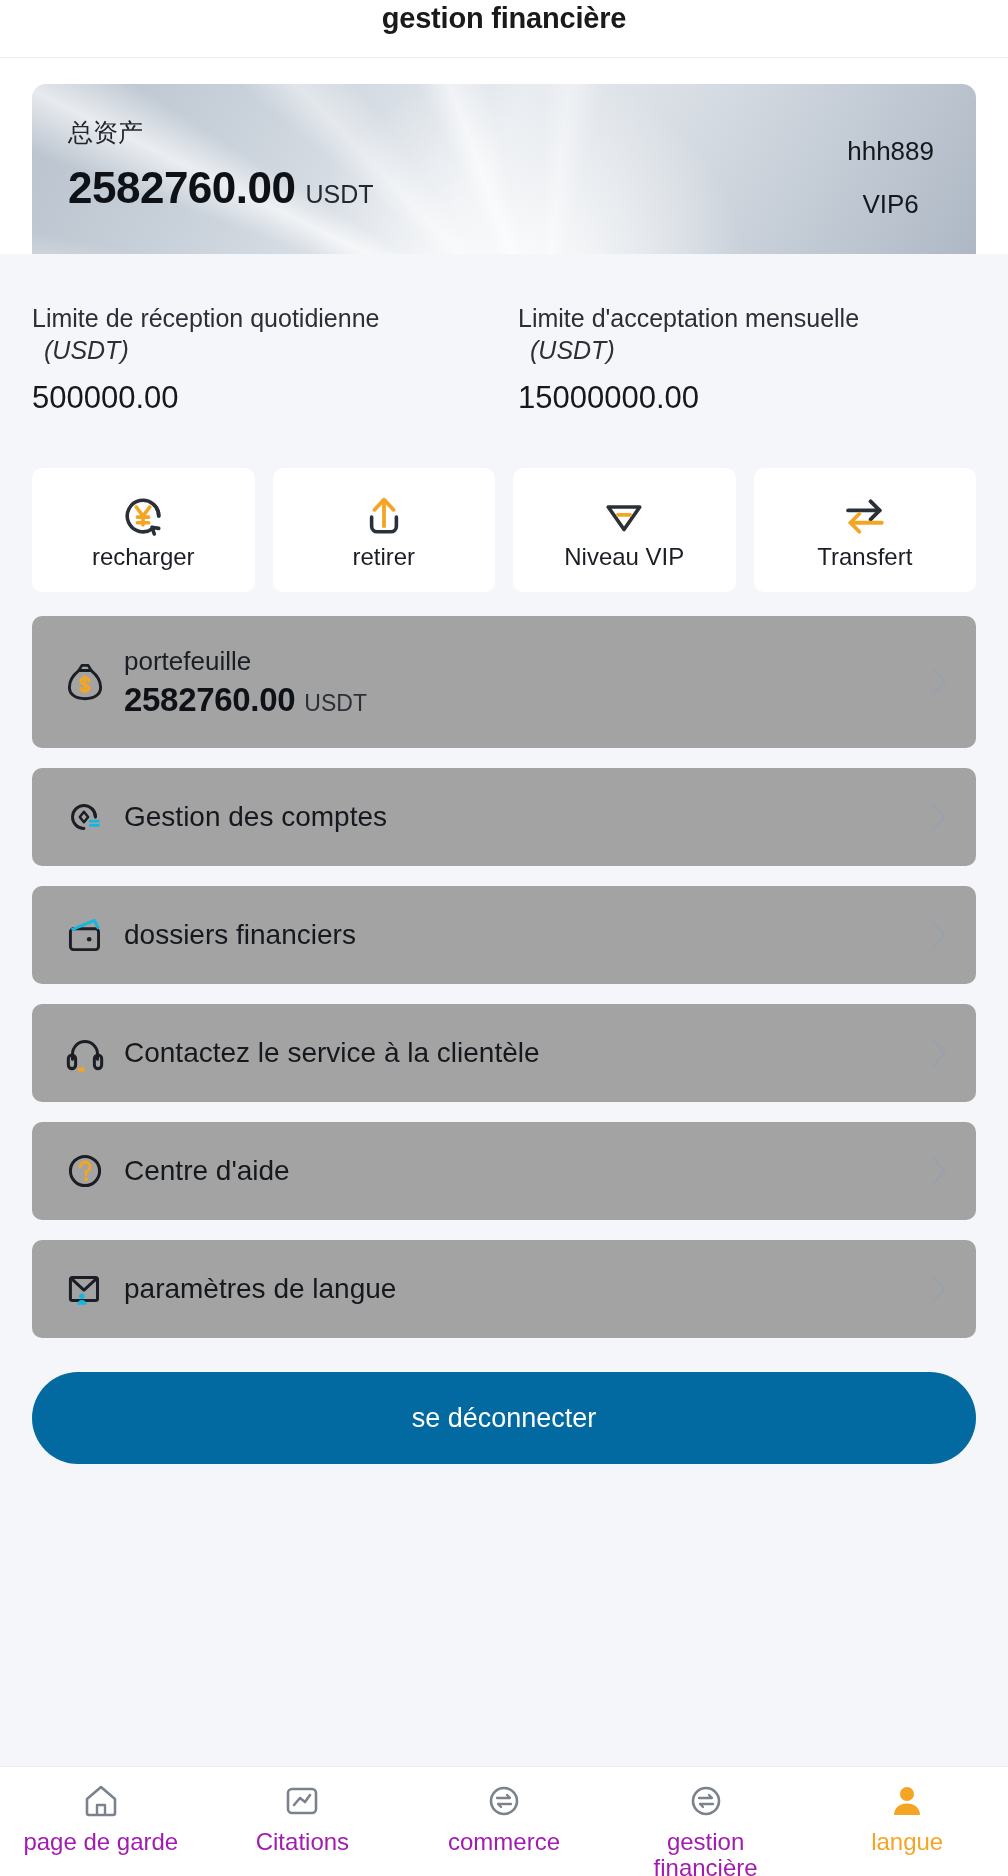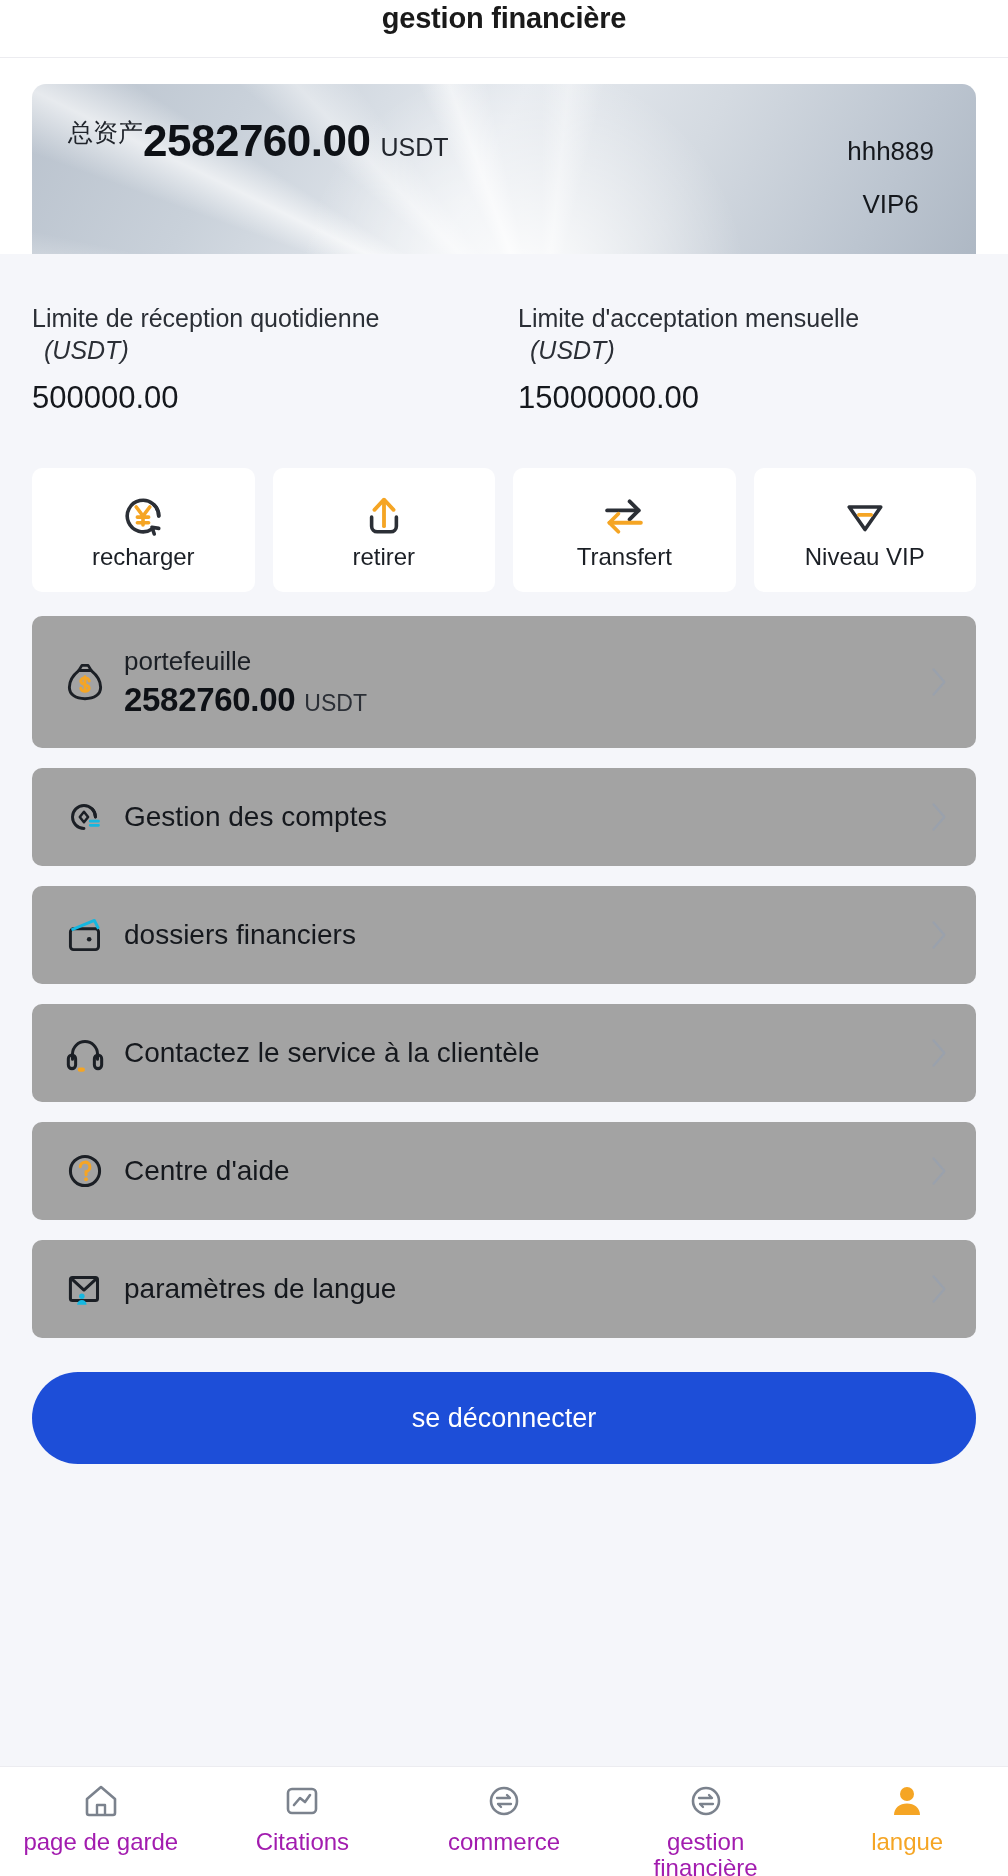--- a/index.html
+++ b/index.html
@@ -80,21 +80,21 @@
         rgba(255,255,255,0.00) 174deg),
       linear-gradient(118deg, #b9c2cd 0%, #c9d1da 22%, #e6eaef 48%, #d4dae1 68%, #bcc5d0 88%, #aeb8c4 100%);
   }
   .hero-inner {
     position: relative;
     z-index: 2;
     padding: 32px 30px 0 36px;
     display: flex;
     justify-content: space-between;
   }
-  .hero-left { display: flex; flex-direction: row; }
+  .hero-left { display: flex; flex-direction: column; }
   .hero-label { font-size: 25px; color: #20242b; margin-bottom: 14px; }
   .hero-amount-row { display: flex; align-items: baseline; gap: 10px; }
   .hero-amount { font-size: 44px; font-weight: bold; color: #0e1116; letter-spacing: -0.5px; }
   .hero-unit { font-size: 25px; color: #23272e; }
   .hero-right { text-align: center; padding-top: 20px; padding-right: 12px; }
   .hero-user { font-size: 26px; color: #15181d; margin-bottom: 22px; }
   .hero-vip { font-size: 26px; color: #15181d; }
 
   
   .body {
@@ -160,21 +160,21 @@
   .wallet-unit { font-size: 23px; color: #2b2f36; }
   .chev { width: 22px; height: 36px; flex: 0 0 auto; }
 
   
   .logout {
     margin-top: 34px;
     height: 92px;
     width: 100%;
     border: none;
     border-radius: 46px;
-    background: #1d4ed8;
+    background: #0369a1;
     color: #ffffff;
     font-size: 27px;
     font-family: "Liberation Sans", sans-serif;
     cursor: pointer;
   }
 
   
   .tabbar {
     flex: 0 0 auto;
     height: 110px;
@@ -266,35 +266,35 @@
         <svg class="action-icon" viewBox="0 0 48 48">
           <path d="M13 25v8a5 5 0 0 0 5 5h12a5 5 0 0 0 5-5v-8" fill="none" stroke="#2b2f36" stroke-width="3.2" stroke-linecap="round"></path>
           <path d="M24 33V10" fill="none" stroke="#f5a524" stroke-width="3.4" stroke-linecap="round"></path>
           <path d="M15.5 18.5L24 9.5l8.5 9" fill="none" stroke="#f5a524" stroke-width="3.4" stroke-linecap="round" stroke-linejoin="round"></path>
         </svg>
         <div class="action-label">retirer</div>
       </div>
 
       <div class="action-card">
         <svg class="action-icon" viewBox="0 0 48 48">
+          <path d="M10 16h28l-14 20z" fill="none" stroke="#2b2f36" stroke-width="3.2" stroke-linejoin="round"></path>
+          <path d="M18.5 23h11" fill="none" stroke="#f5a524" stroke-width="3.2" stroke-linecap="round"></path>
+        </svg>
+        <div class="action-label">Niveau VIP</div>
+      </div>
+
+      <div class="action-card">
+        <svg class="action-icon" viewBox="0 0 48 48">
           <path d="M9 19h28" fill="none" stroke="#2b2f36" stroke-width="3.4" stroke-linecap="round"></path>
           <path d="M29 11l8 8-8 8" fill="none" stroke="#2b2f36" stroke-width="3.4" stroke-linecap="round" stroke-linejoin="round"></path>
           <path d="M39 30H11" fill="none" stroke="#f5a524" stroke-width="3.4" stroke-linecap="round"></path>
           <path d="M19 22l-8 8 8 8" fill="none" stroke="#f5a524" stroke-width="3.4" stroke-linecap="round" stroke-linejoin="round"></path>
         </svg>
         <div class="action-label">Transfert</div>
       </div>
-
-      <div class="action-card">
-        <svg class="action-icon" viewBox="0 0 48 48">
-          <path d="M10 16h28l-14 20z" fill="none" stroke="#2b2f36" stroke-width="3.2" stroke-linejoin="round"></path>
-          <path d="M18.5 23h11" fill="none" stroke="#f5a524" stroke-width="3.2" stroke-linecap="round"></path>
-        </svg>
-        <div class="action-label">Niveau VIP</div>
-      </div>
     </div>
 
     
     <div class="menu-card wallet">
       <svg class="menu-icon" viewBox="0 0 48 48">
         <path d="M18 13h12l-3-5H21z" fill="none" stroke="#1b1f25" stroke-width="2.6" stroke-linejoin="round"></path>
         <path d="M18 13c-5 4-9 10-9 16 0 7 6 11 15 11s15-4 15-11c0-6-4-12-9-16z" fill="none" stroke="#1b1f25" stroke-width="2.8" stroke-linejoin="round"></path>
         <path d="M24 19v14M28 23c0-2-2-3-4-3s-4 1-4 3 2 3 4 3.5 4 1.5 4 3.5-2 3-4 3-4-1-4-3" fill="none" stroke="#f5a524" stroke-width="2.8" stroke-linecap="round"></path>
       </svg>
       <div class="wallet-text">

